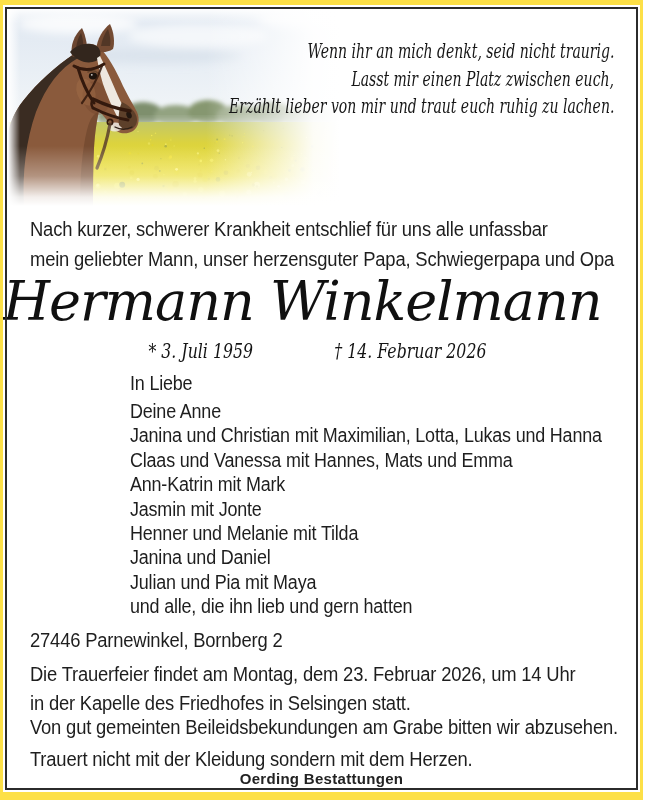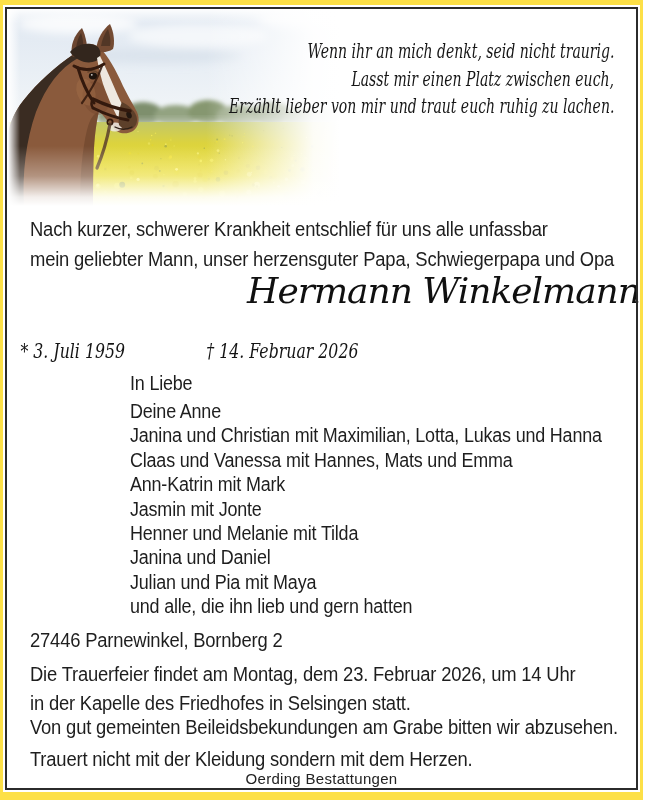--- a/index.html
+++ b/index.html
@@ -17,35 +17,35 @@
     right:26px;top:33px;text-align:right;z-index:2;
     font-family:"DejaVu Serif",serif;font-style:italic;
     font-size:20px;line-height:27.5px;color:#161616;
   }
   .poem .ln{display:block;white-space:nowrap;}
   .sq{display:inline-block;transform:scaleX(.70);transform-origin:100% 50%;white-space:nowrap;}
   .sqc{display:inline-block;transform:scaleX(.75);transform-origin:50% 50%;white-space:nowrap;}
   .body-text{font-size:20px;letter-spacing:-.2px;transform:scaleX(.92);transform-origin:0 0;white-space:nowrap;color:#1e1e1e;}
   .intro{left:27px;top:210px;line-height:29.5px;}
   .name{
-    left:0;right:0;top:265px;text-align:right;white-space:nowrap;
+    left:0;right:0;top:265px;text-align:left;white-space:nowrap;
     font-family:"DejaVu Serif",serif;font-style:italic;
-    font-size:36px;letter-spacing:-1px;color:#101010;z-index:2;
+    font-size:54px;letter-spacing:-1px;color:#101010;z-index:2;
   }
   .dates{
-    left:0;right:0;top:334px;display:flex;justify-content:flex-start;gap:39px;
+    left:0;right:0;top:334px;display:flex;justify-content:center;gap:39px;
     font-family:"DejaVu Serif",serif;font-style:italic;font-size:21px;color:#141414;
   }
   .inliebe{left:127px;top:367px;font-size:19.5px;}
   .mourners{left:127px;top:394px;font-size:19.5px;line-height:24.4px;}
   .address{left:27px;top:624px;}
   .service{left:27px;top:655px;line-height:28.5px;}
   .condolence{left:27px;top:711px;}
   .closing{left:27px;top:743px;}
-  .home{left:0;right:0;top:765px;text-align:center;font-size:15px;letter-spacing:.3px;color:#222;}
+  .home{left:0;right:0;top:765px;text-align:center;font-size:15px;letter-spacing:.3px;color:#222;font-weight:bold;}
 </style>
 </head>
 <body>
 
 <div class="page">
   <div class="sheet">
 
     <svg class="abs photo" id="photo-svg" viewBox="0 0 332 198" xmlns="http://www.w3.org/2000/svg">
       <defs>
         <linearGradient id="skyG" x1="0" y1="0" x2="0" y2="1">

